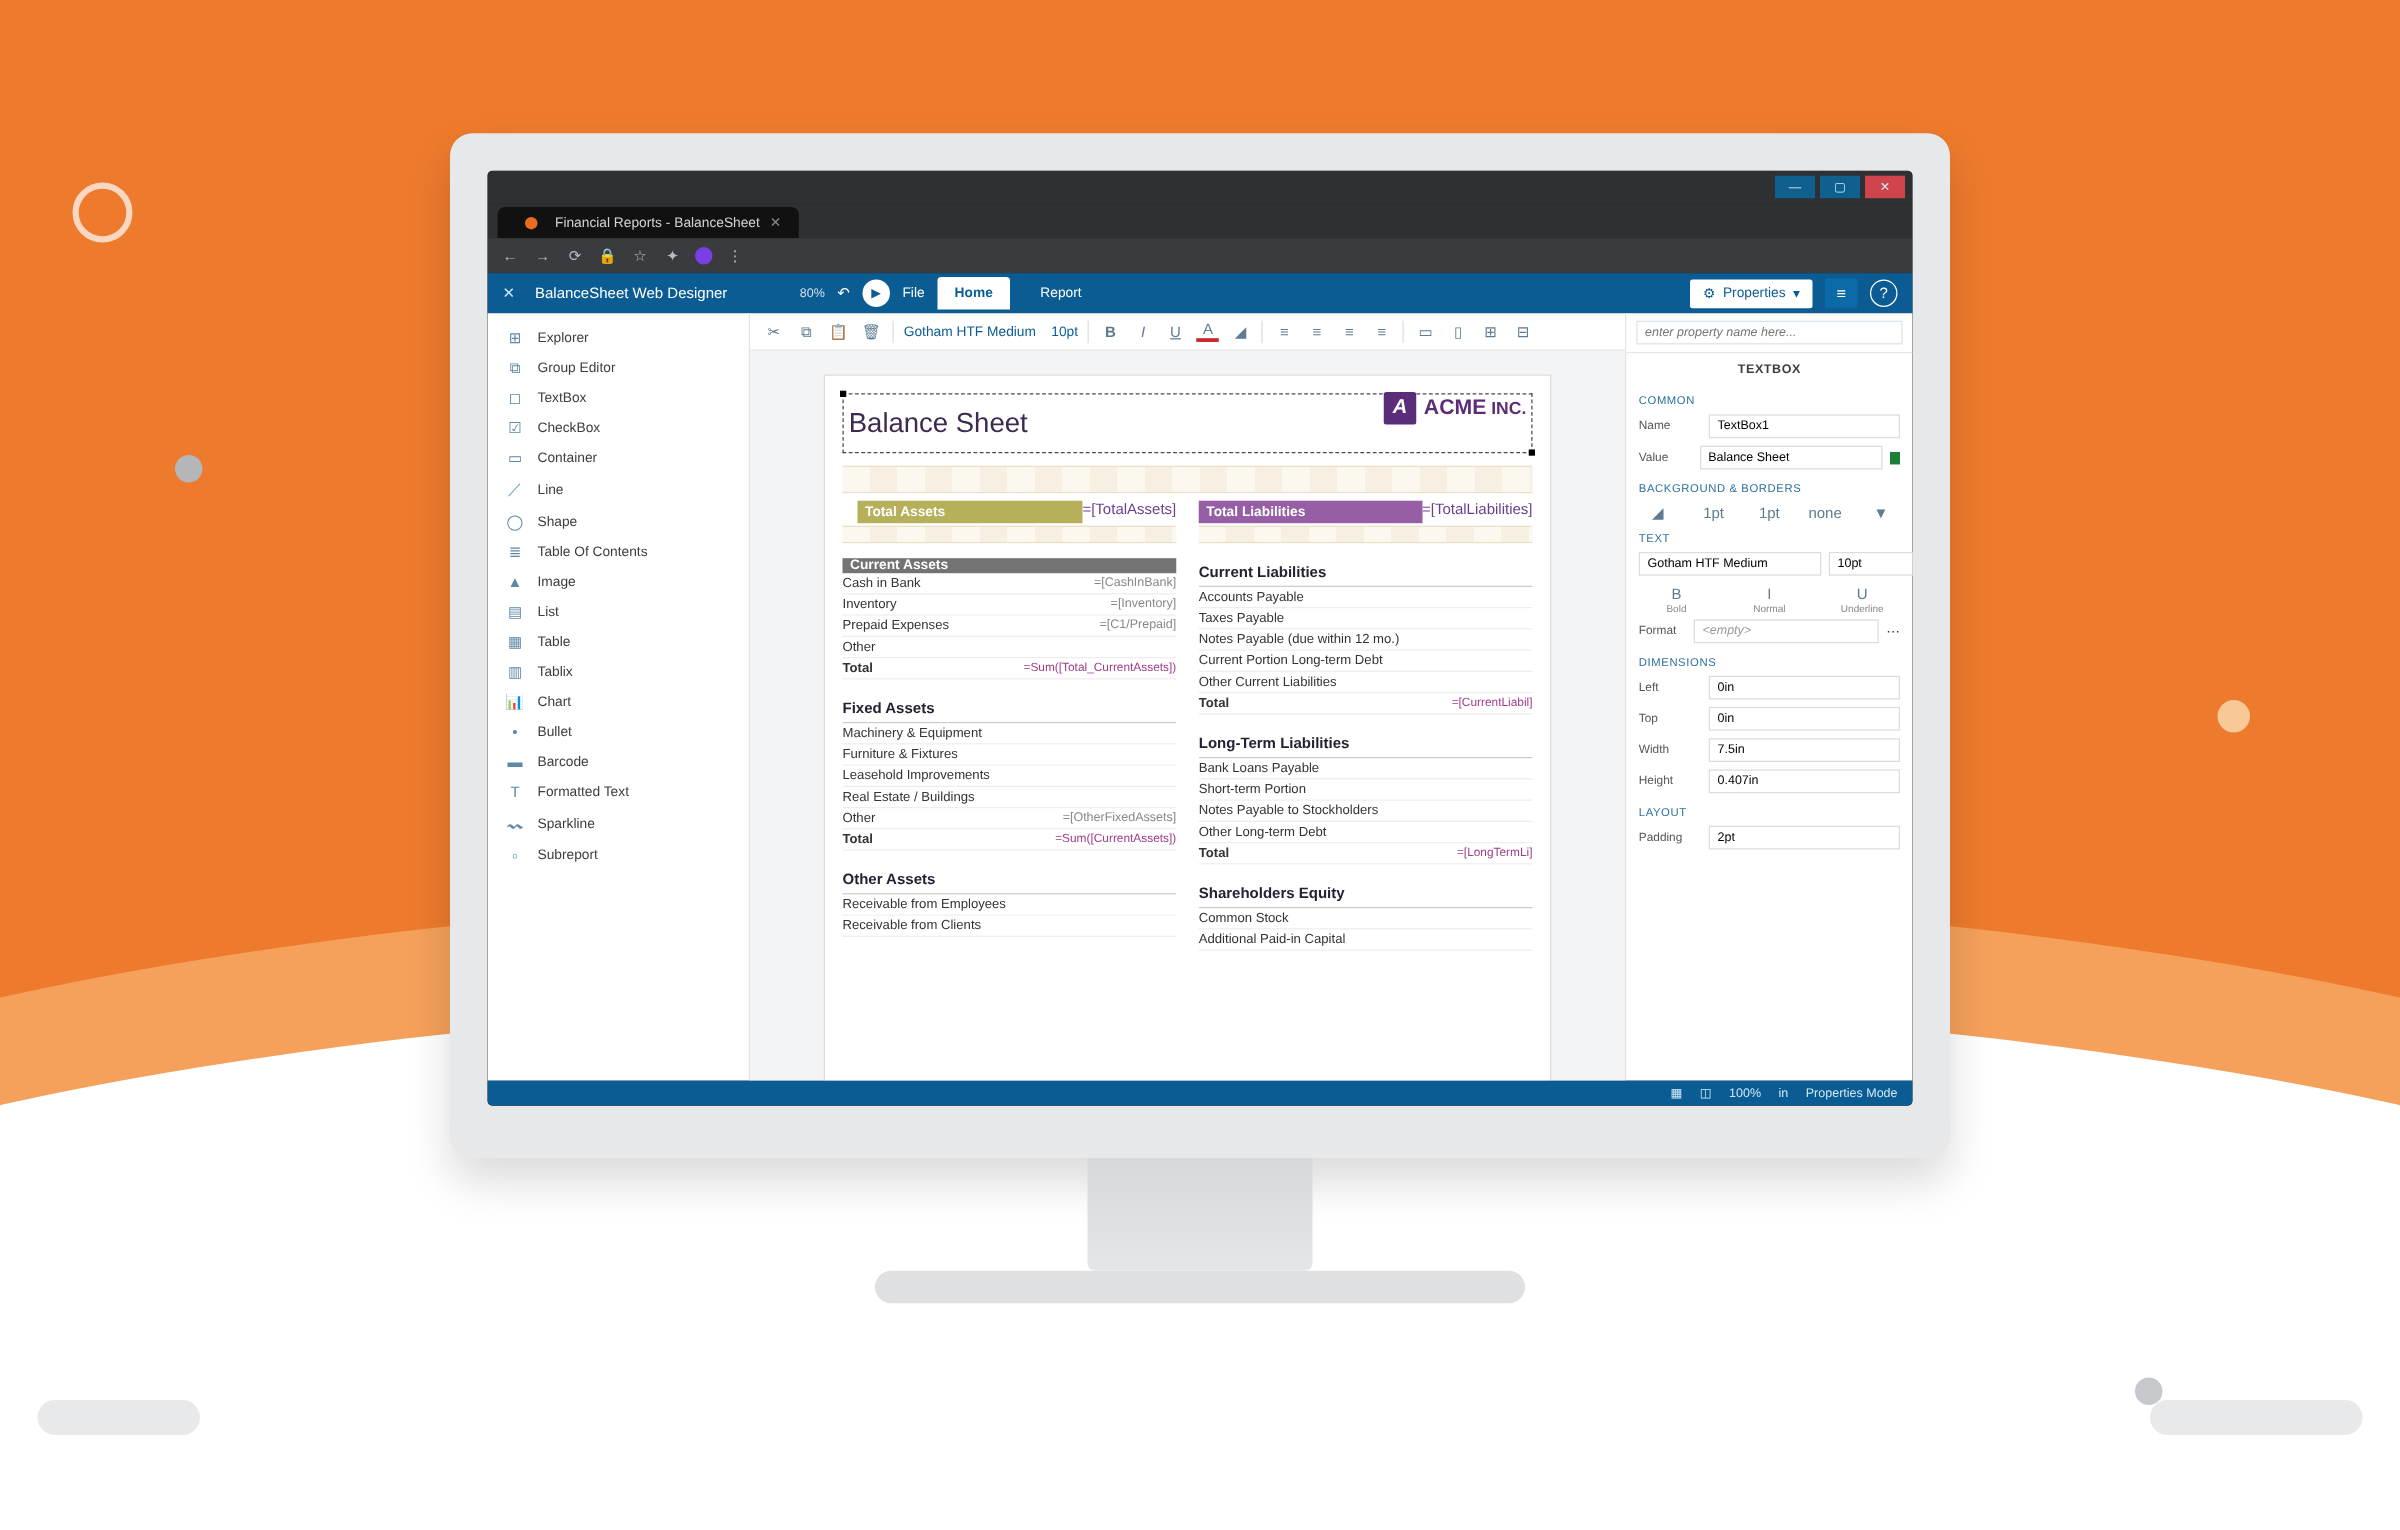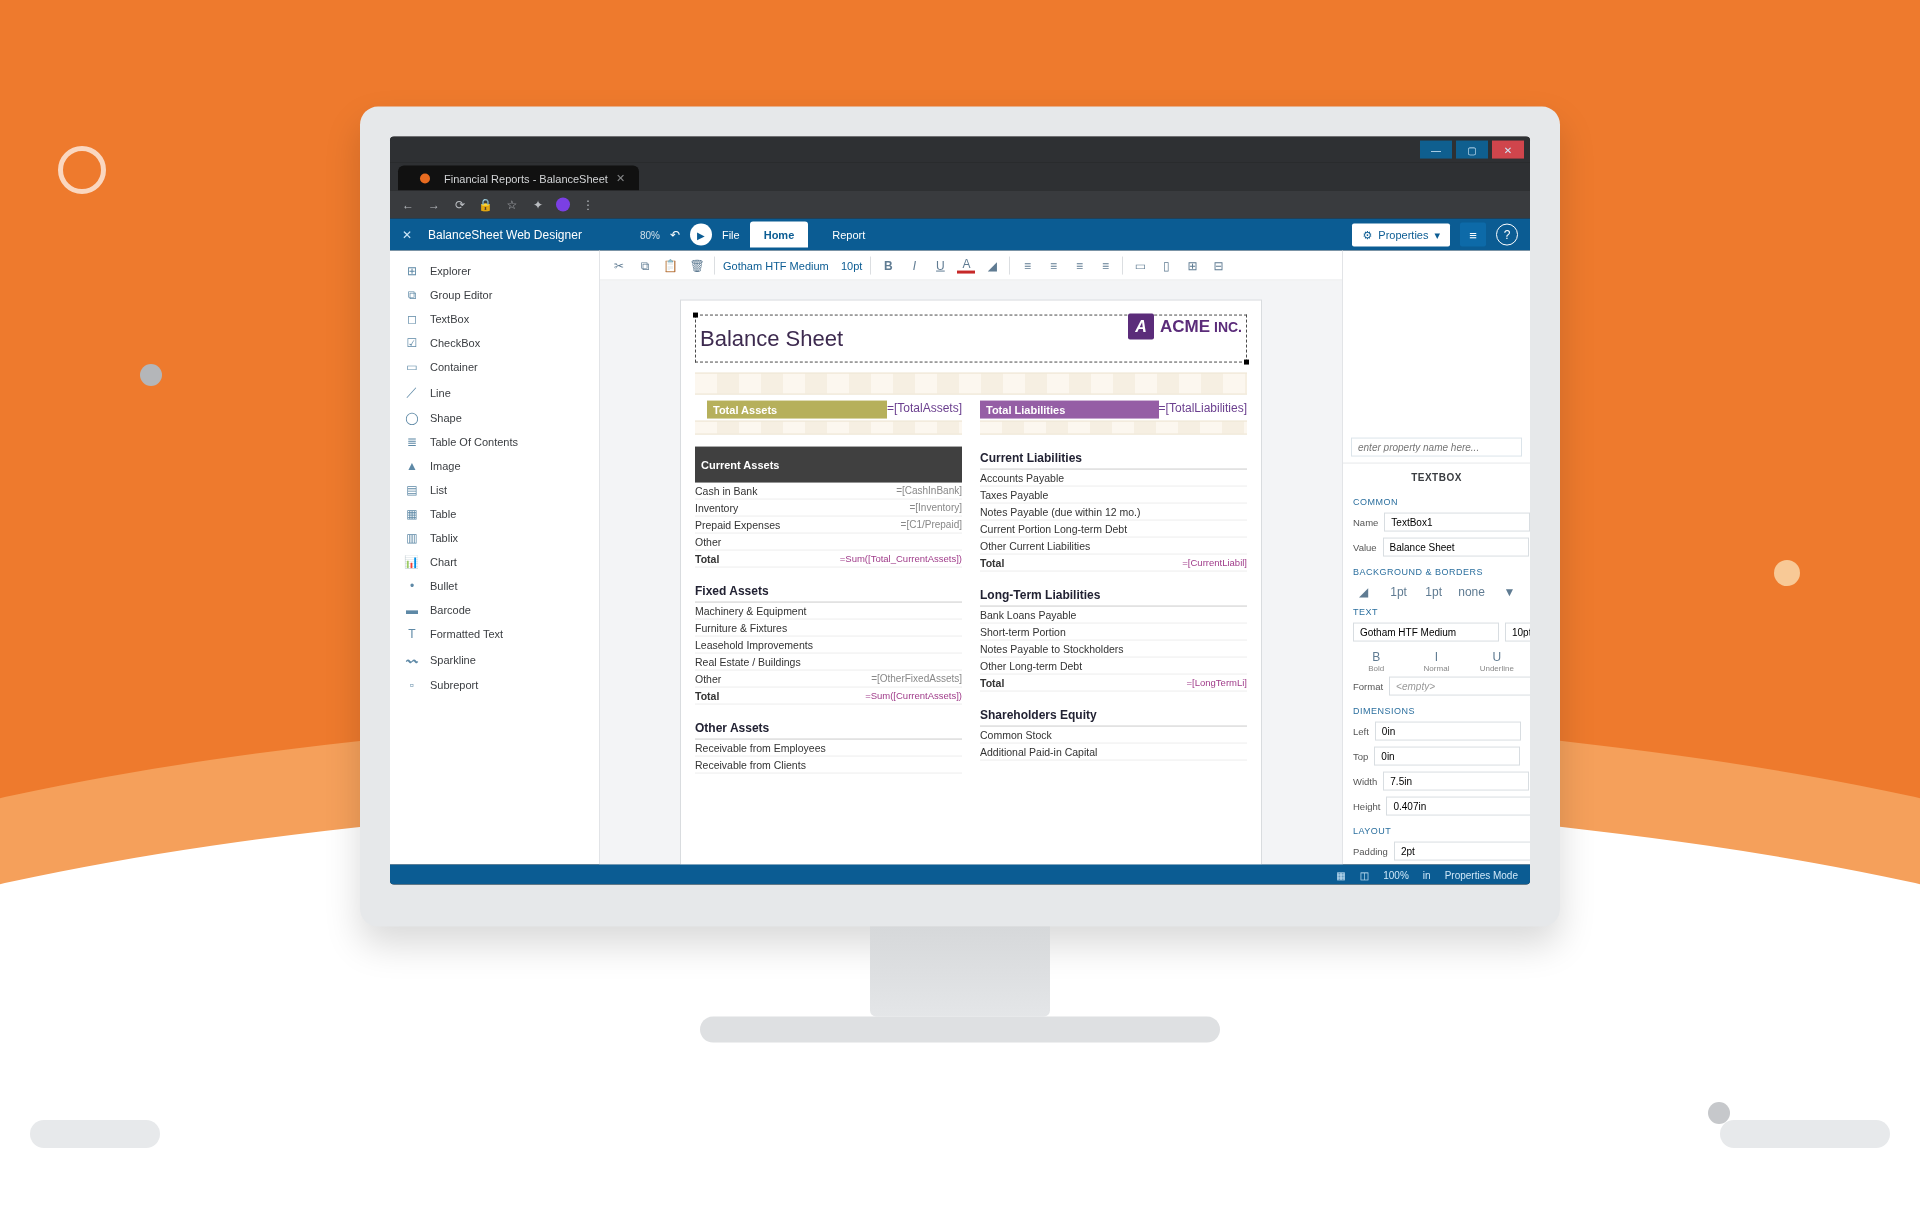--- a/index.html
+++ b/index.html
@@ -66,28 +66,28 @@
   .logo-mark { width:26px; height:26px; background:#5b2c7a; color:#fff; display:flex; align-items:center; justify-content:center; font-style:italic; font-size:16px; border-radius:2px; }
   .grid-hint { height:22px; background:repeating-linear-gradient(90deg,#fcf7ef 0 22px,#f6efe2 22px 44px); border-top:1px solid #eadfc8; border-bottom:1px solid #eadfc8; margin:10px 0 6px; }
   .cols { display:flex; gap:18px; }
   .col { flex:1; }
   .totals-row { display:flex; font-size:11px; font-weight:700; }
   .totals-row .lab { flex:1; }
   .totals-row .val { color:#6b3f8f; font-size:12px; font-weight:400; }
   .totals-row.brown { color:#7a5a2e;padding-left:12px; }
   .totals-row.brown .lab { background:#b6b05b; color:#fff; padding:3px 6px; }
   .totals-row.purple .lab { background:#8a4d9c; color:#fff; padding:3px 6px; opacity:.9; }
-  .sect-hdr { background:#404040; color:#fff; padding:12px 6px; font-weight:700; font-size:11px; margin-top:12px; }
+  .sect-hdr { background:#737373; color:#fff; padding:0 6px; font-weight:700; font-size:11px; margin-top:12px; }
   .sect-hdr.light { background:none; color:#223; font-weight:700; font-size:12px; border-bottom:1px solid #ccc; margin-top:12px; padding:4px 0; }
   .row { display:flex; justify-content:space-between; padding:2px 0; border-bottom:1px solid #eee; }
   .row .r { color:#888; font-size:10px; }
   .total-line .l { font-weight:700; }
   .total-line .r { color:#a03c8a; font-size:9.5px; }
 
-  .props { width:188px; border-left:1px solid #e2e4e7; font-size:11px; color:#333; display:flex; flex-direction:column;justify-content:flex-end; }
+  .props { width:230px; border-left:1px solid #e2e4e7; font-size:11px; color:#333; display:flex; flex-direction:column; }
   .prop-search { border-bottom:1px solid #e6e8ea; padding:6px 8px; }
   .prop-search input { width:100%; border:1px solid #dbe4ea; padding:3px 6px; font-size:10px; color:#6c7782; font-style:italic; }
   .prop-title { text-align:center; font-size:10px; font-weight:700; color:#3a3d41; padding:8px 0; letter-spacing:.5px; }
   .prop-group-hdr { font-size:9px; font-weight:400; color:#2b6f9e; letter-spacing:.5px; padding:6px 10px 4px; text-transform:uppercase; }
   .prop-row { display:flex; align-items:center; gap:6px; padding:2px 10px 4px; }
   .prop-row .pl { width:50px; font-size:9.5px; color:#555; }
   .prop-row input { flex:1; border:1px solid #d8dde1; padding:3px 6px; font-size:10px; }
   .prop-icons { display:flex; gap:14px; padding:4px 10px 2px; color:#5f7b92; font-size:12px; }
   .prop-icons span { text-align:center; flex:1; }
 

